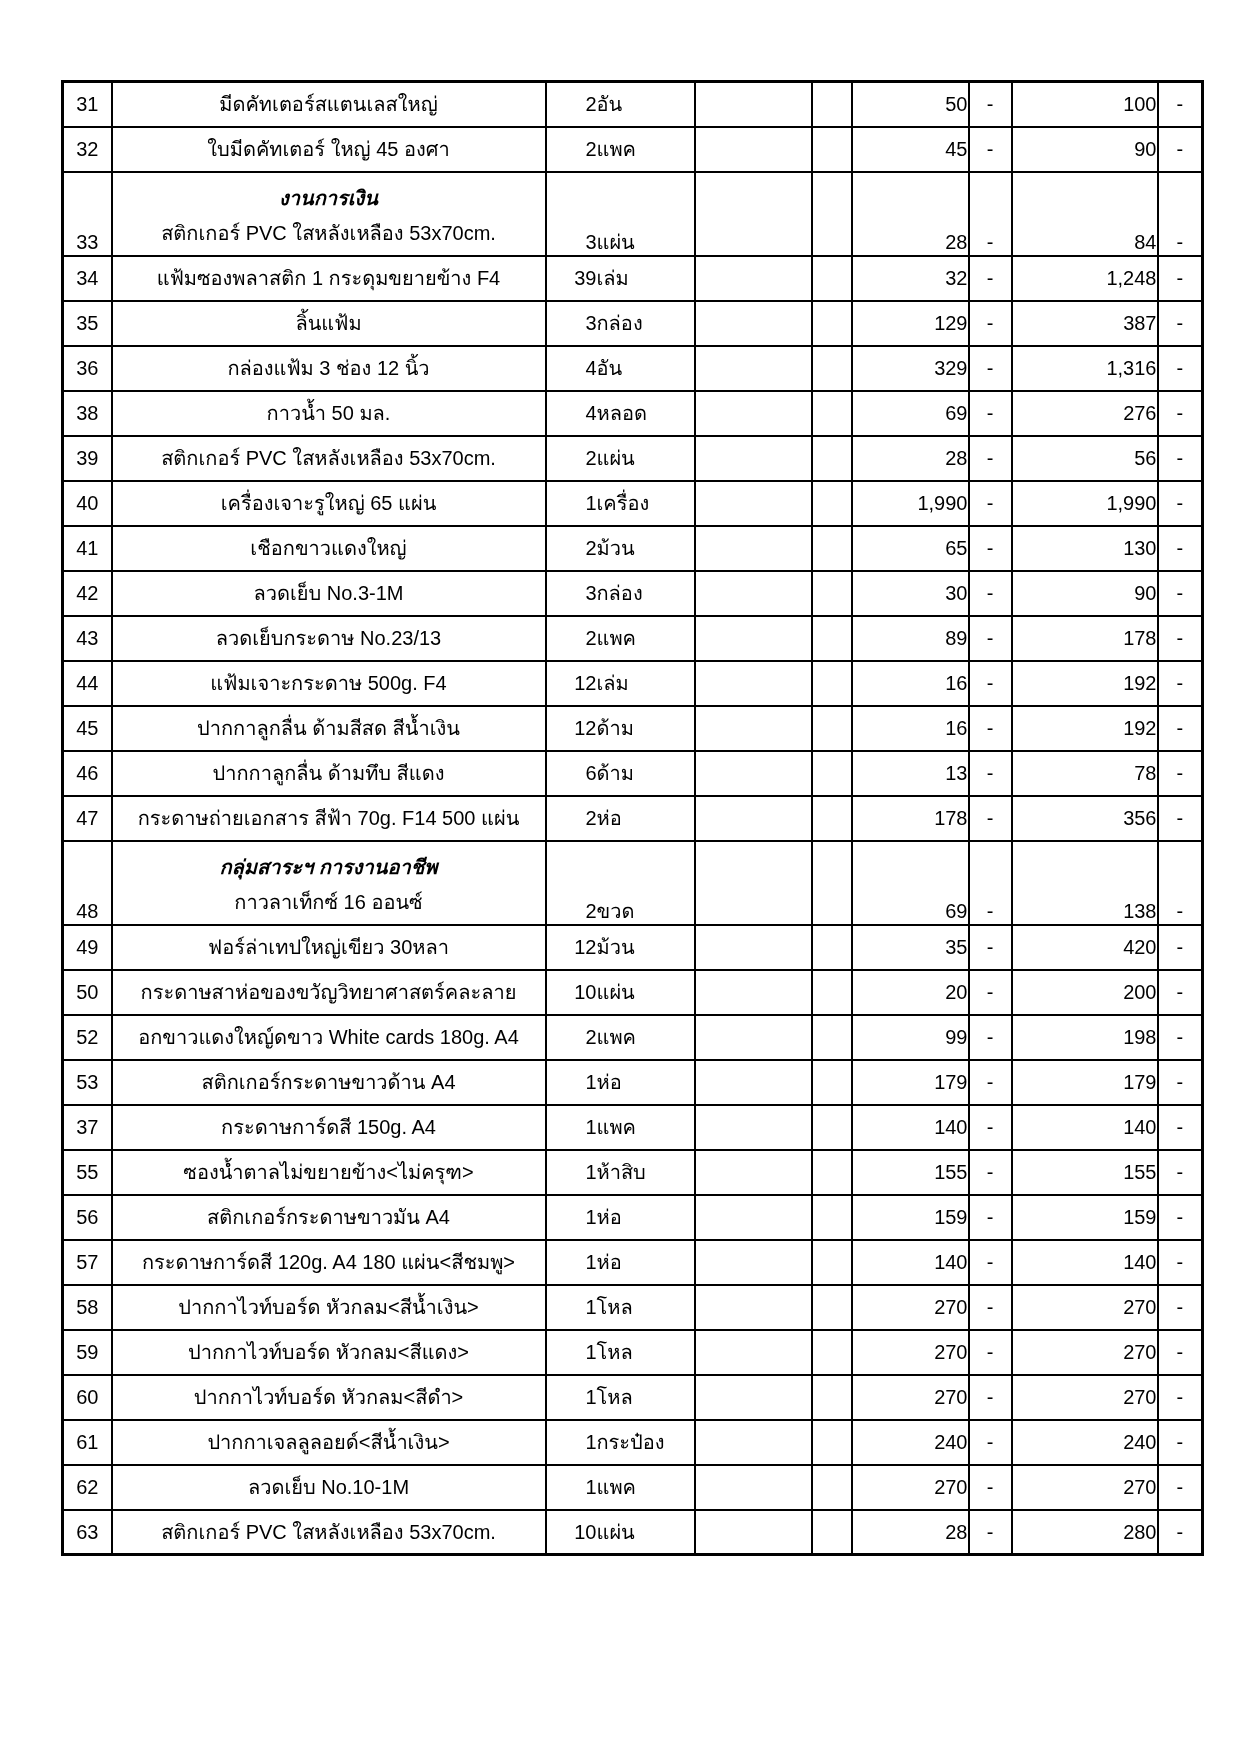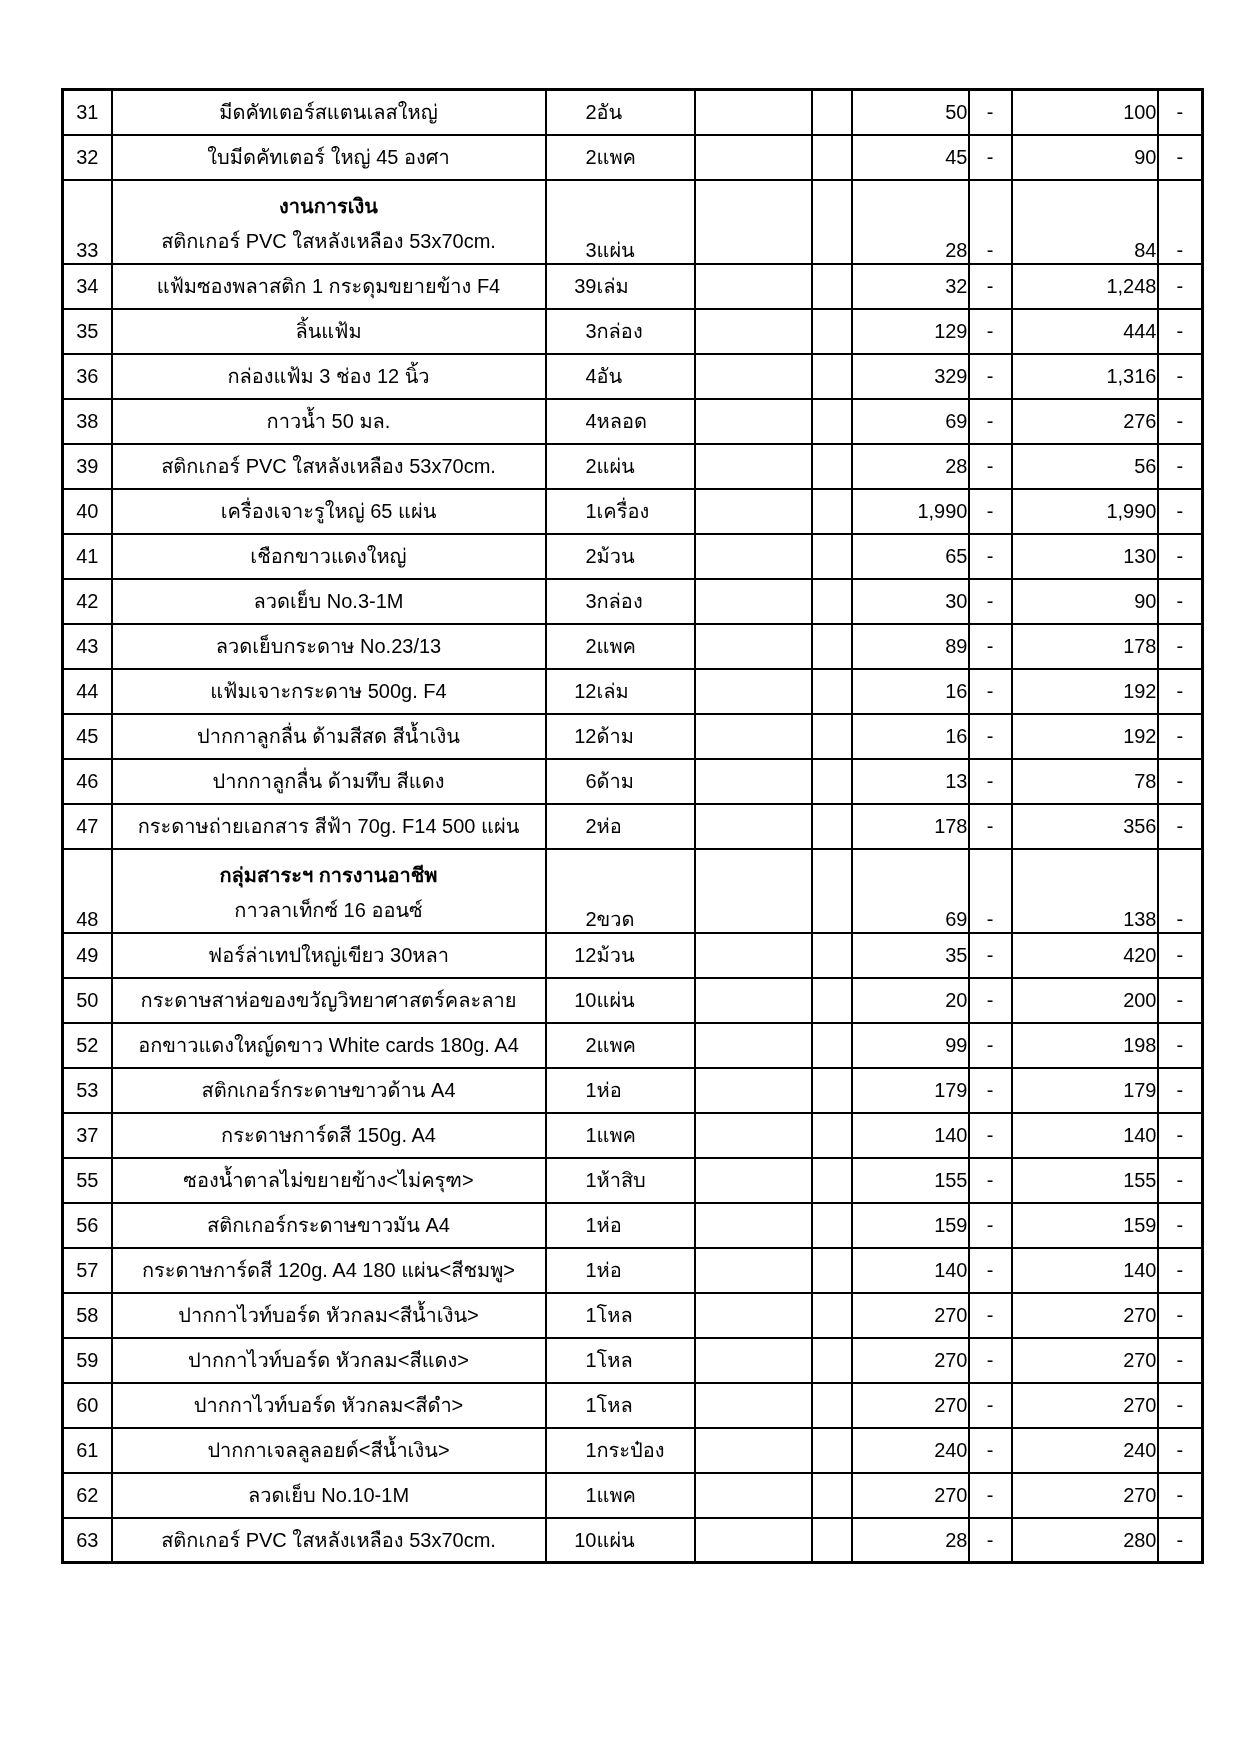--- a/index.html
+++ b/index.html
@@ -10,21 +10,21 @@
   body {
     width: 1241px;
     height: 1755px;
     position: relative;
     font-family: "Liberation Sans", sans-serif;
     color: #000;
   }
   table.supplies {
     position: absolute;
     left: 61px;
-    top: 88px;
+    top: 80px;
     width: 1140px;
     border-collapse: collapse;
     table-layout: fixed;
     border: 3px solid #000;
   }
   .supplies td {
     border: 2px solid #000;
     padding: 0;
     font-size: 20px;
     line-height: 1.2;
@@ -41,20 +41,21 @@
   .c-desc { text-align: center; padding-left: 5px; }
   .c-qty  { text-align: left; }
   .c-qty .qty  { display: inline-block; width: 50px; text-align: right; }
   .c-qty .unit { display: inline-block; margin-left: 0; }
   .c-price, .c-total { text-align: right; padding-right: 12px; }
   .c-st   { text-align: center; }
 
   .section-line {
     font-weight: bold;
     line-height: 37px;
+    font-style: italic;
   }
   .section-line:empty { display: none; }
   .desc-line { line-height: 33px; }
   tr.item-row:not(.tall) .desc-line { line-height: 1.2; }
 </style>
 </head>
 <body>
 
 <table class="supplies">
   <colgroup>
@@ -139,21 +140,21 @@
 
       <div class="desc-line js-desc">ลิ้นแฟ้ม</div>
     </td>
     <td class="c-qty">
       <span class="qty js-qty">3</span><span class="unit js-unit">กล่อง</span>
     </td>
     <td class="c-e1"></td>
     <td class="c-e2"></td>
     <td class="c-price js-price">129</td>
     <td class="c-st js-price-st">-</td>
-    <td class="c-total js-total">444</td>
+    <td class="c-total js-total">387</td>
     <td class="c-st js-total-st">-</td>
   </tr>
       <tr class="item-row">
     <td class="c-no js-no">36</td>
     <td class="c-desc">
 
       <div class="desc-line js-desc">กล่องแฟ้ม 3 ช่อง 12 นิ้ว</div>
     </td>
     <td class="c-qty">
       <span class="qty js-qty">4</span><span class="unit js-unit">อัน</span>

